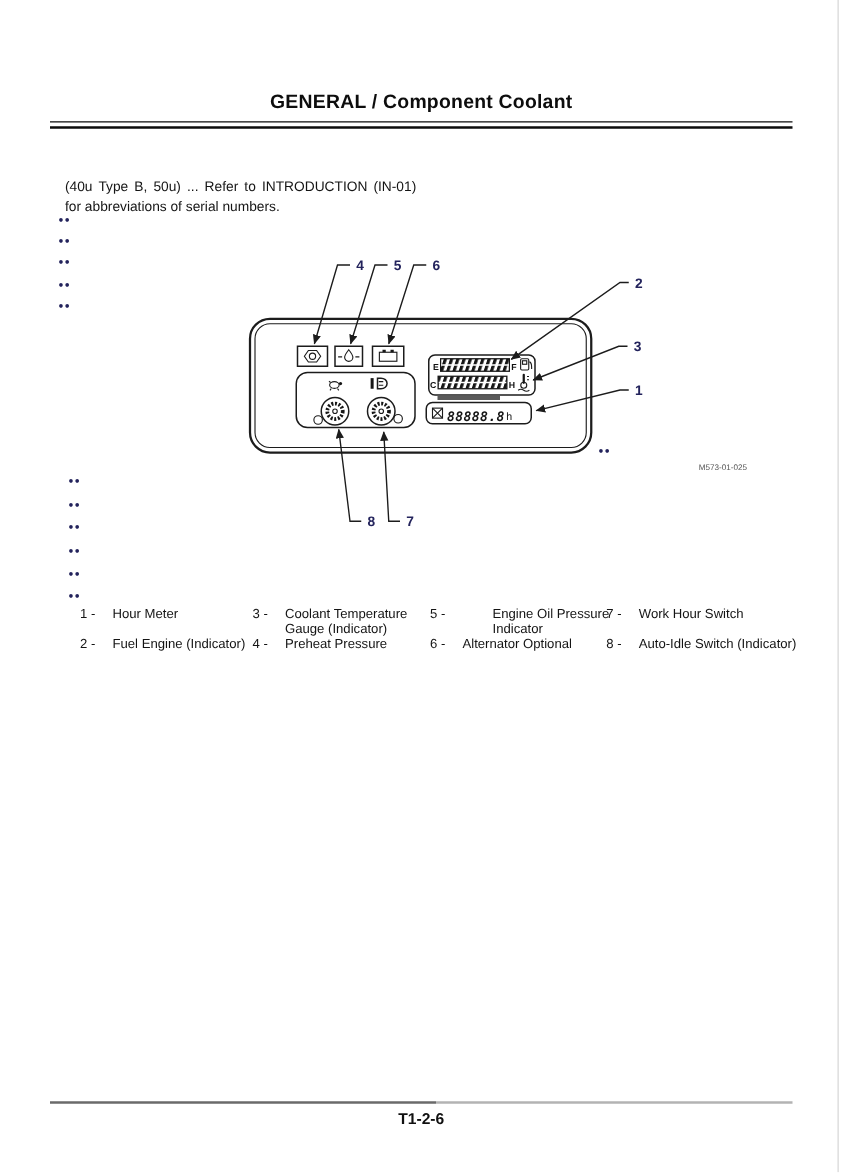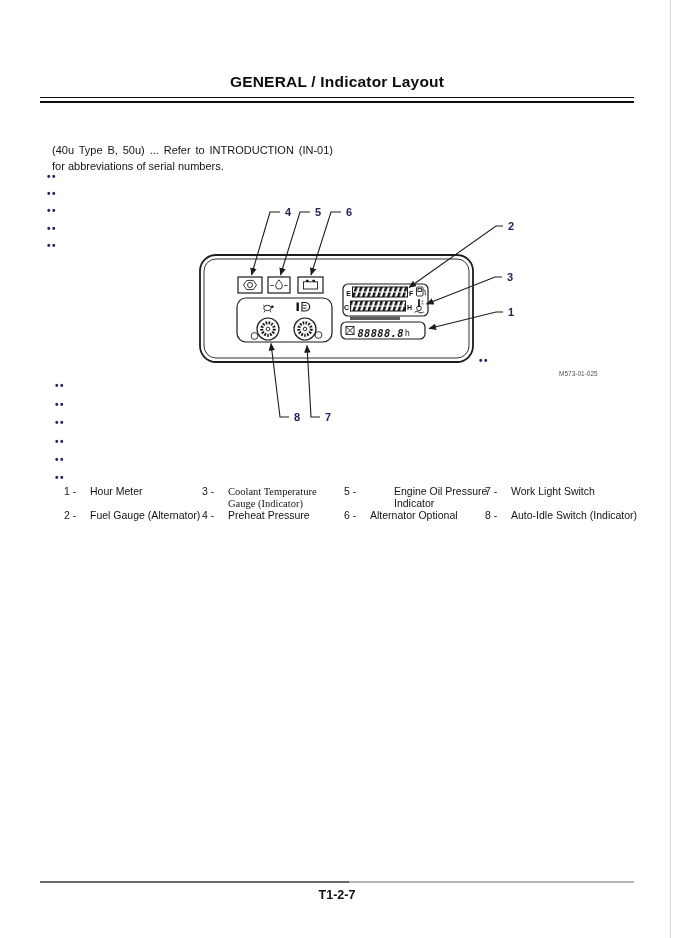--- a/index.html
+++ b/index.html
@@ -42,40 +42,40 @@
     font-family:"DejaVu Sans Mono",monospace;font-weight:bold;font-style:italic;
     font-size:10.5px;letter-spacing:.3px;fill:#141414;
   }
   .diagram .hunit{font-family:"Liberation Sans",sans-serif;font-size:8.5px;fill:#141414;}
   .diagram .figcode{font-family:"Liberation Sans",sans-serif;font-size:6.5px;fill:#555;}
   .diagram .sidedots{font-family:"Liberation Sans",sans-serif;font-size:10px;font-weight:bold;letter-spacing:1.5px;fill:#23235c;}
   
   .legend-item{position:absolute;display:flex;font-size:10.5px;line-height:11.5px;color:#141414;}
   .legend-item .num{flex:none;width:22px;font-weight:normal;}
   .legend-item .lab{margin-left:4px;}
-  .lab.w102{width:102px;font-family:Liberation Serif, serif;}
+  .lab.w102{width:102px;}
   .lab.w100{width:100px;margin-left:28px;}
   .lab.nw{white-space:nowrap;}
   
   .footer-rule{
     position:absolute;left:40px;top:881px;width:594px;height:1.5px;
     background:linear-gradient(to right,#6a6a6a 0%,#6a6a6a 52%,#b3b3b3 52%,#b3b3b3 100%);
   }
   .footer-page{
     position:absolute;left:40px;top:888px;width:594px;text-align:center;
     font-size:12.5px;font-weight:bold;color:#101010;
   }
 </style>
 </head>
 <body>
 
 <div class="page">
   <div class="scan-edge"></div>
 
-  <h1 class="title">GENERAL / Indicator Layout</h1>
+  <h1 class="title">GENERAL / Component Coolant</h1>
   <div class="double-rule"></div>
 
   <p class="intro">(40u Type B, 50u) ... Refer to INTRODUCTION (IN-01) for abbreviations of serial numbers.</p>
 
   <span class="bullet" style="left:47px;top:172px">••</span>
   <span class="bullet" style="left:47px;top:189px">••</span>
   <span class="bullet" style="left:47px;top:206px">••</span>
   <span class="bullet" style="left:47px;top:224px">••</span>
   <span class="bullet" style="left:47px;top:241px">••</span>
 
@@ -217,42 +217,42 @@
     <text class="sidedots" x="439" y="169">••</text>
     <text class="figcode" x="519" y="181">M573-01-025</text>
   </svg>
 
   <div class="legend-item" style="left:64px;top:486px">
     <span class="num">1 -</span>
     <span class="lab nw">Hour Meter</span>
   </div>
   <div class="legend-item" style="left:64px;top:510px">
     <span class="num">2 -</span>
-    <span class="lab nw">Fuel Gauge (Alternator)</span>
+    <span class="lab nw">Fuel Engine (Indicator)</span>
   </div>
   <div class="legend-item" style="left:202px;top:486px">
     <span class="num">3 -</span>
     <span class="lab w102">Coolant Temperature Gauge (Indicator)</span>
   </div>
   <div class="legend-item" style="left:202px;top:510px">
     <span class="num">4 -</span>
     <span class="lab nw">Preheat Pressure</span>
   </div>
   <div class="legend-item" style="left:344px;top:486px">
     <span class="num">5 -</span>
     <span class="lab w100">Engine Oil Pressure Indicator</span>
   </div>
   <div class="legend-item" style="left:344px;top:510px">
     <span class="num">6 -</span>
     <span class="lab nw">Alternator Optional</span>
   </div>
   <div class="legend-item" style="left:485px;top:486px">
     <span class="num">7 -</span>
-    <span class="lab nw">Work Light Switch</span>
+    <span class="lab nw">Work Hour Switch</span>
   </div>
   <div class="legend-item" style="left:485px;top:510px">
     <span class="num">8 -</span>
     <span class="lab nw">Auto-Idle Switch (Indicator)</span>
   </div>
 
   <div class="footer-rule"></div>
-  <div class="footer-page">T1-2-7</div>
+  <div class="footer-page">T1-2-6</div>
 </div>
 
 </body></html>

